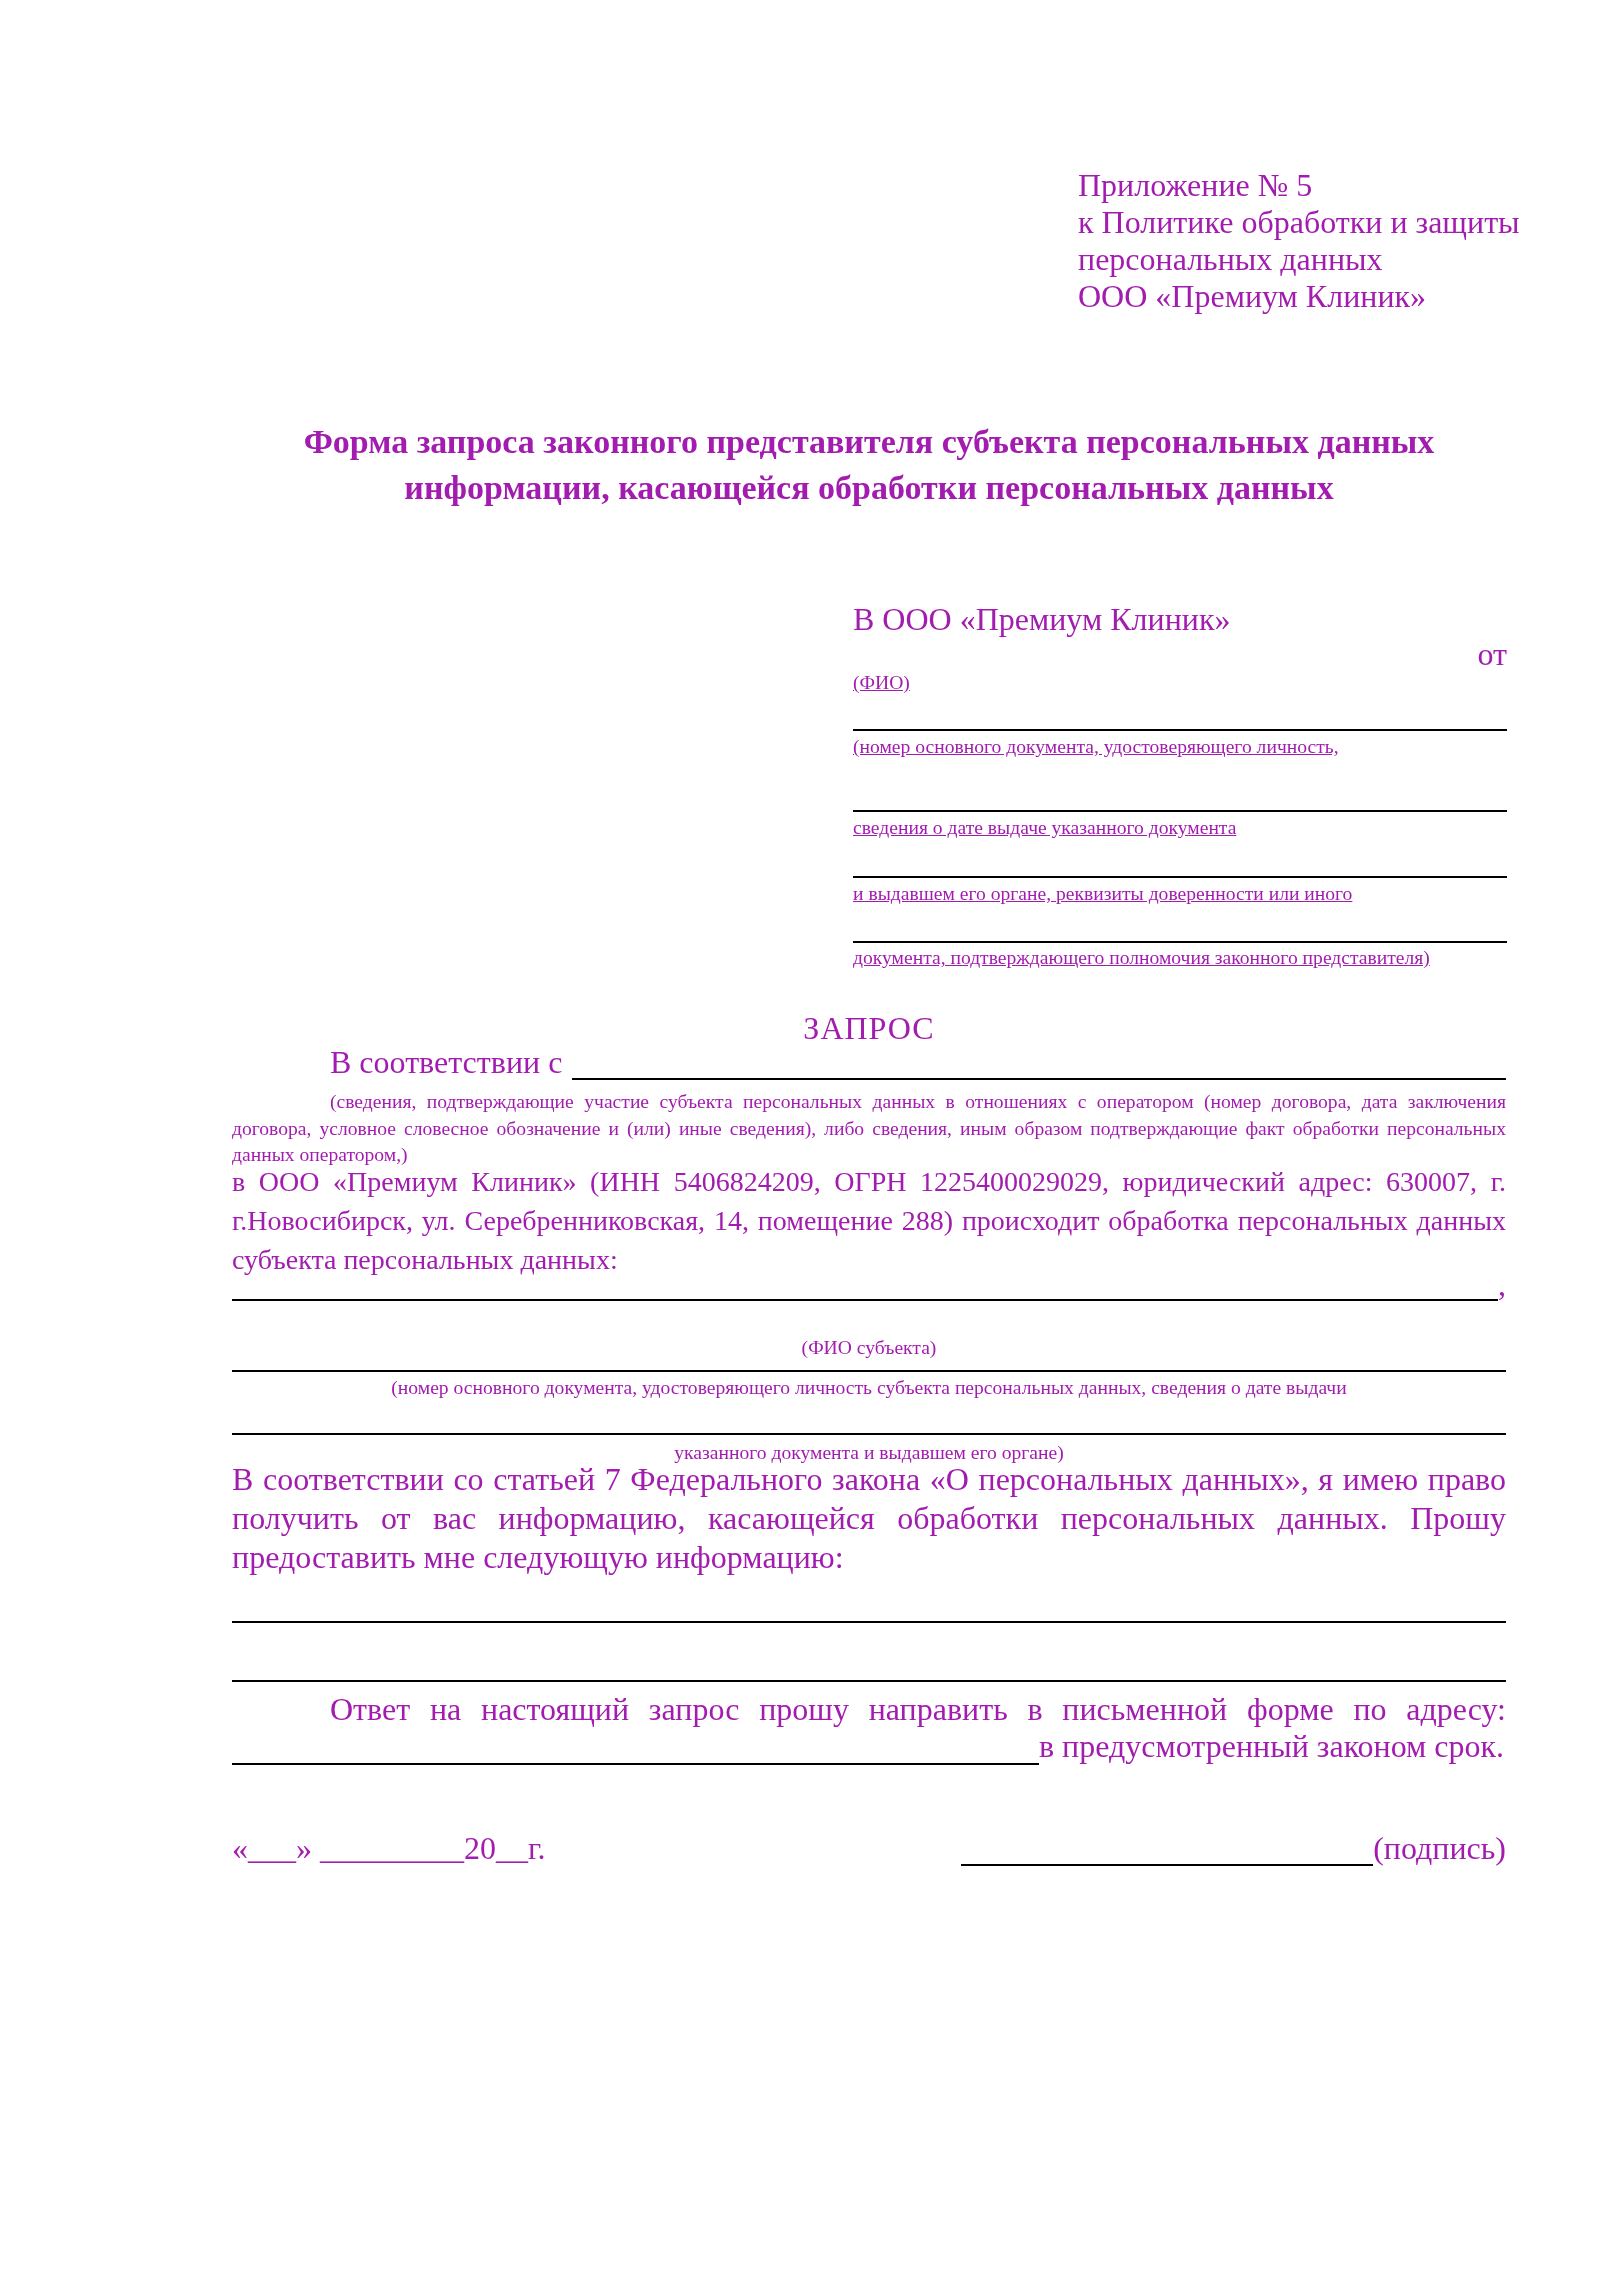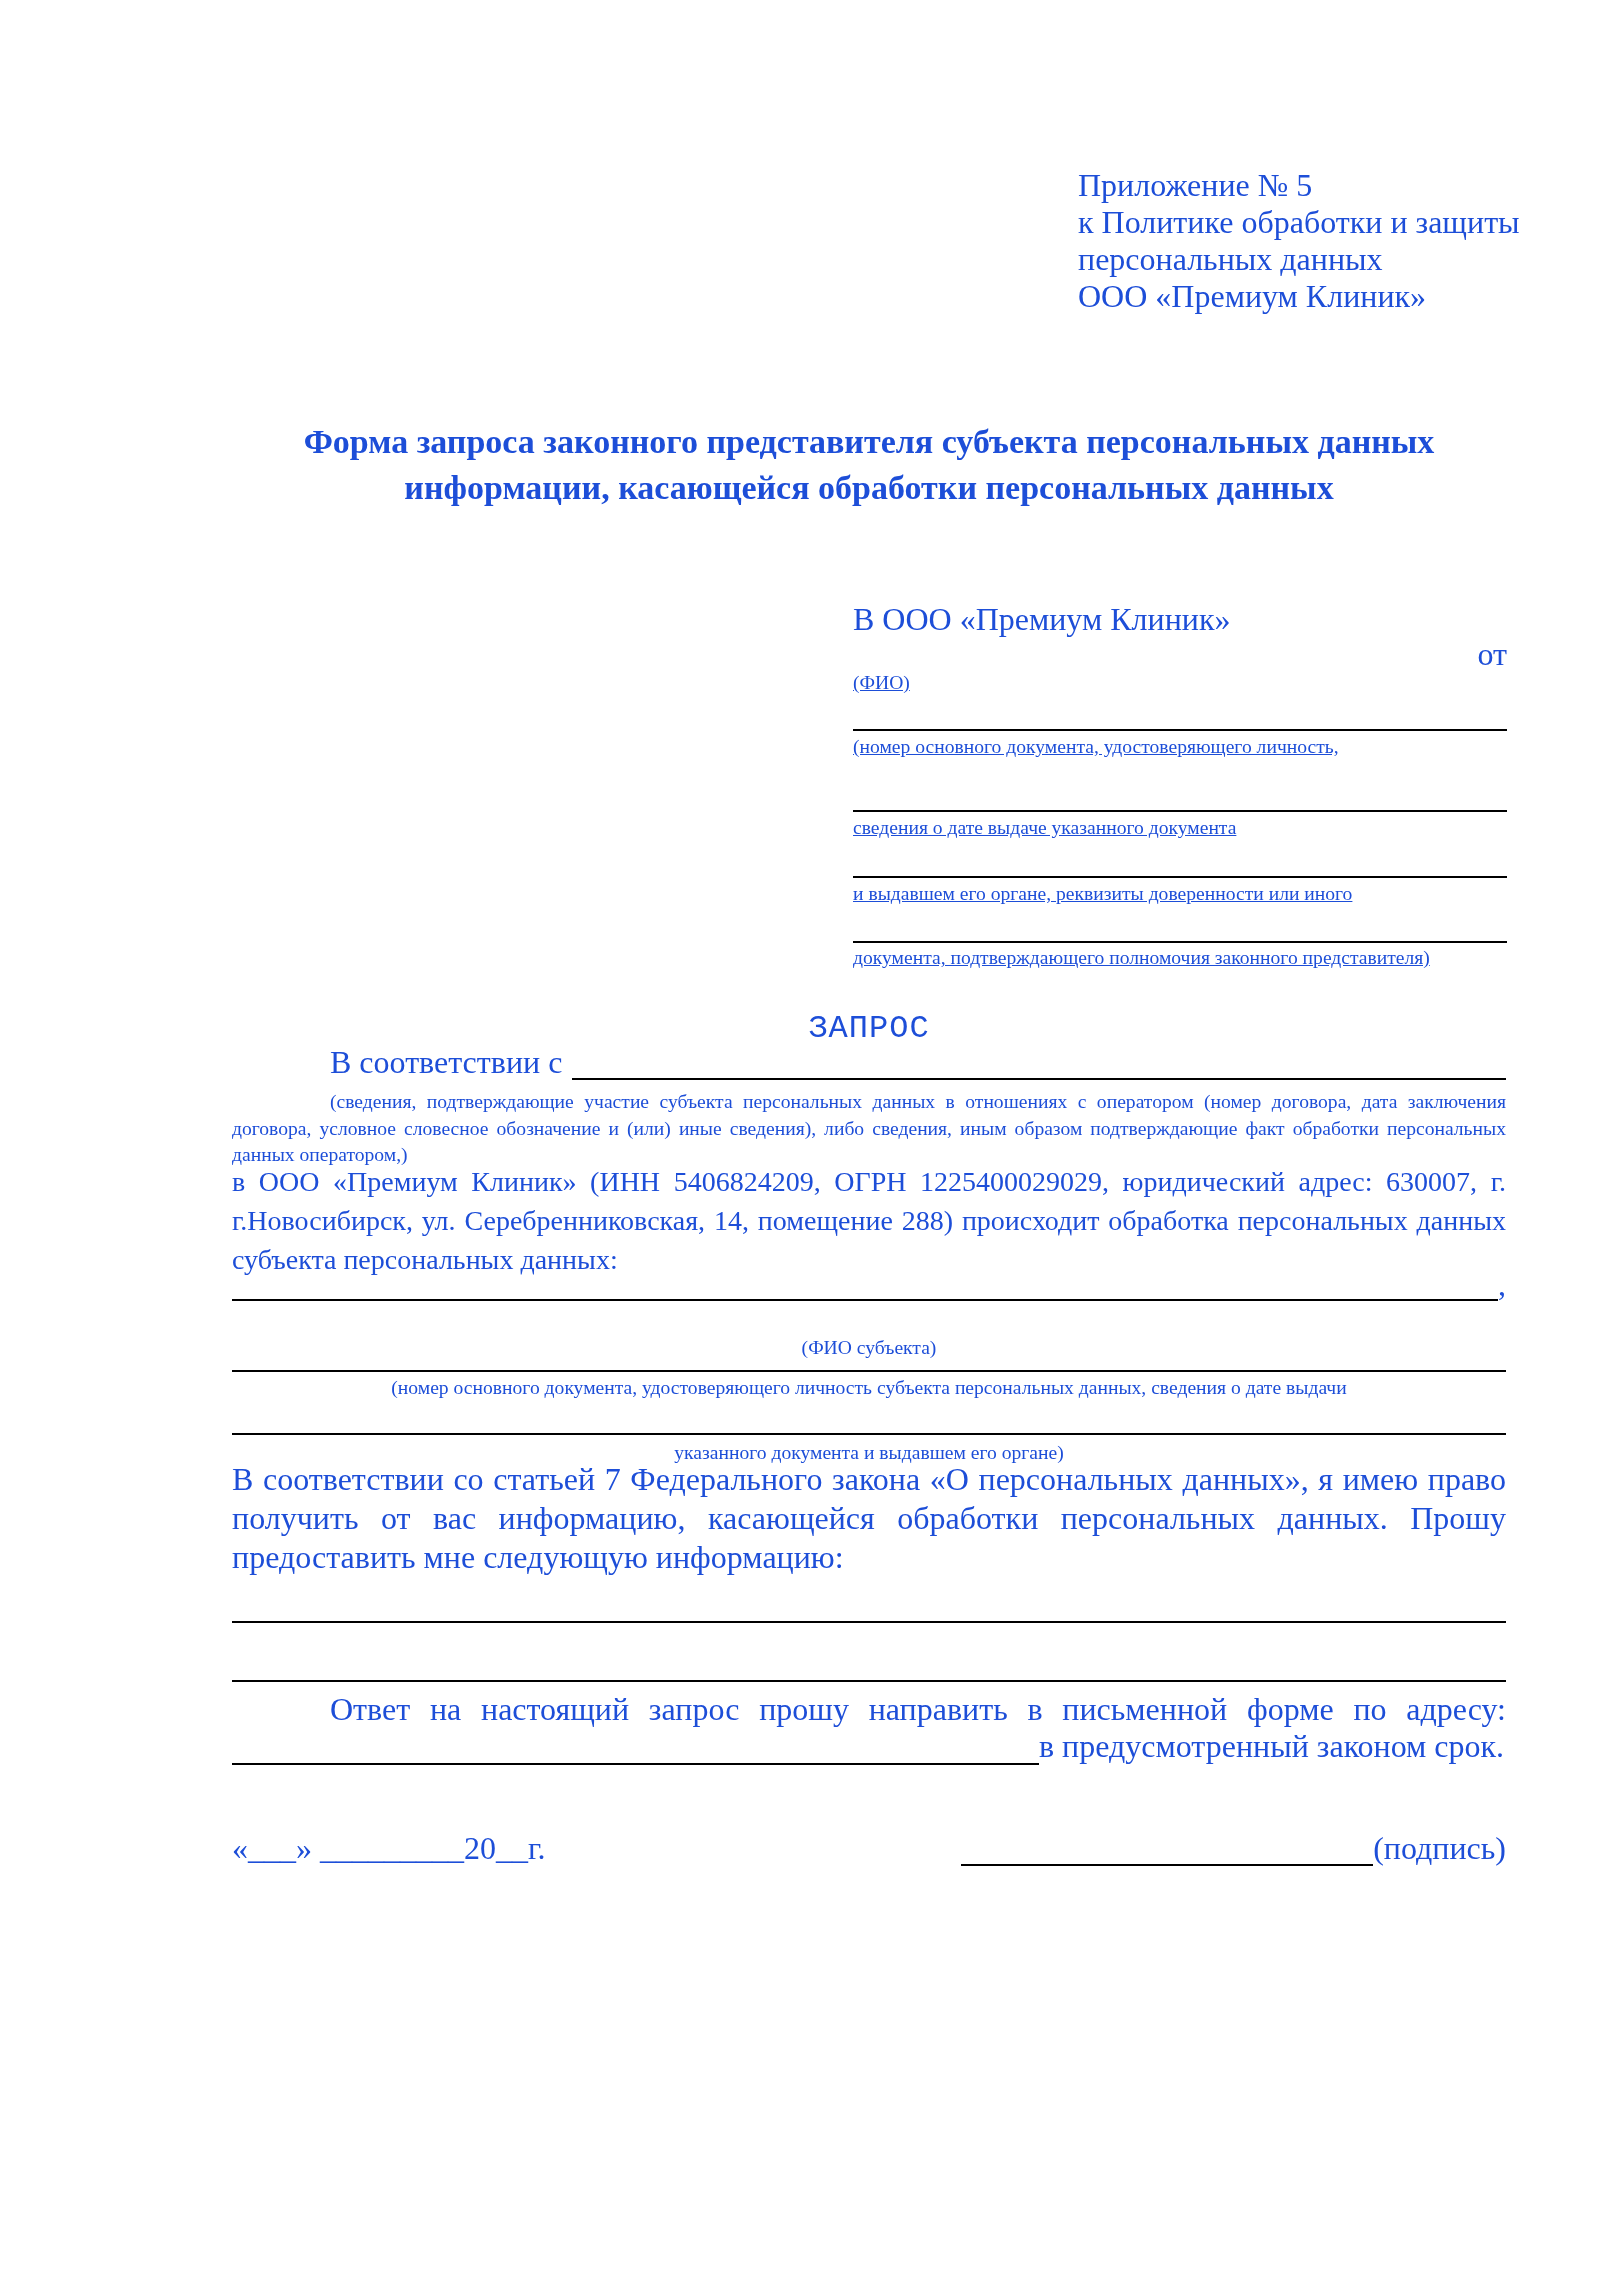--- a/index.html
+++ b/index.html
@@ -1,21 +1,21 @@
 <!DOCTYPE html>
 <html lang="ru"><head>
 <meta charset="utf-8">
 <style>
   html,body{margin:0;padding:0;background:#e8e8e8;}
   .page{
     position:relative;
     width:1621px;height:2293px;
     background:#ffffff;
     font-family:"Liberation Serif","DejaVu Serif",serif;
-    color:#1d4ed8;
+    color:#a21caf;
     overflow:hidden;
   }
   .abs{position:absolute;}
   .cap{font-size:19.6px;line-height:23.5px;}
   .center{text-align:left;text-decoration:underline;}
   .ul{border-bottom:2.9px solid #000;}
   .row{display:flex;align-items:flex-end;}
   .row .ul{flex:1 1 auto;}
 
   
@@ -29,21 +29,21 @@
   .addr-to{height:37px;line-height:37px;}
   .from-row{height:29px;flex-direction:column;}
   .from-row span{line-height:33px;}
   .from-row .ul{margin-left:9.8px;}
   .addressee .cap{margin-top:3.9px;}
   .u-a1{height:35px;}
   .u-a2{height:51px;}
   .u-a3{height:37px;}
   .u-a4{height:35px;}
 
-  .zapros{left:232px;top:1010px;width:1274px;font-size:32px;line-height:37px;text-align:center;letter-spacing:1px;font-family:Liberation Mono, monospace;}
+  .zapros{left:232px;top:1010px;width:1274px;font-size:32px;line-height:37px;text-align:center;letter-spacing:1px;}
 
   .sootv{left:232px;top:1051px;width:1274px;height:29px;padding-left:98px;box-sizing:border-box;font-size:32px;}
   .sootv span{line-height:35px;white-space:nowrap;}
   .sootv .ul{margin-left:9.8px;}
 
   .small-cap-para{left:232px;top:1089px;width:1274px;font-size:19.6px;line-height:26.5px;text-indent:98px;text-align:justify;}
 
   .main-para{left:232px;top:1162px;width:1274px;font-size:28px;line-height:39px;text-align:justify;}
 
   .fio-row{left:232px;top:1274px;width:1274px;height:27.4px;font-size:32px;}

